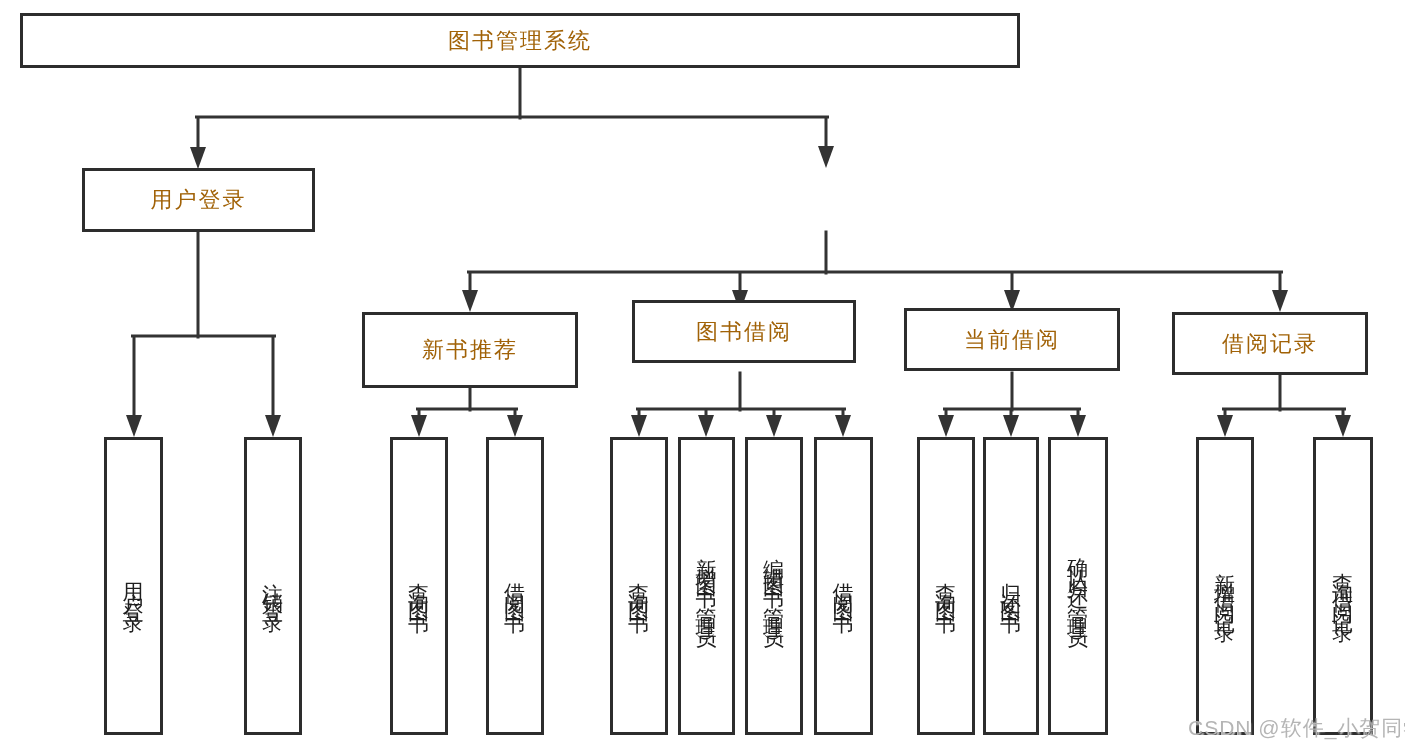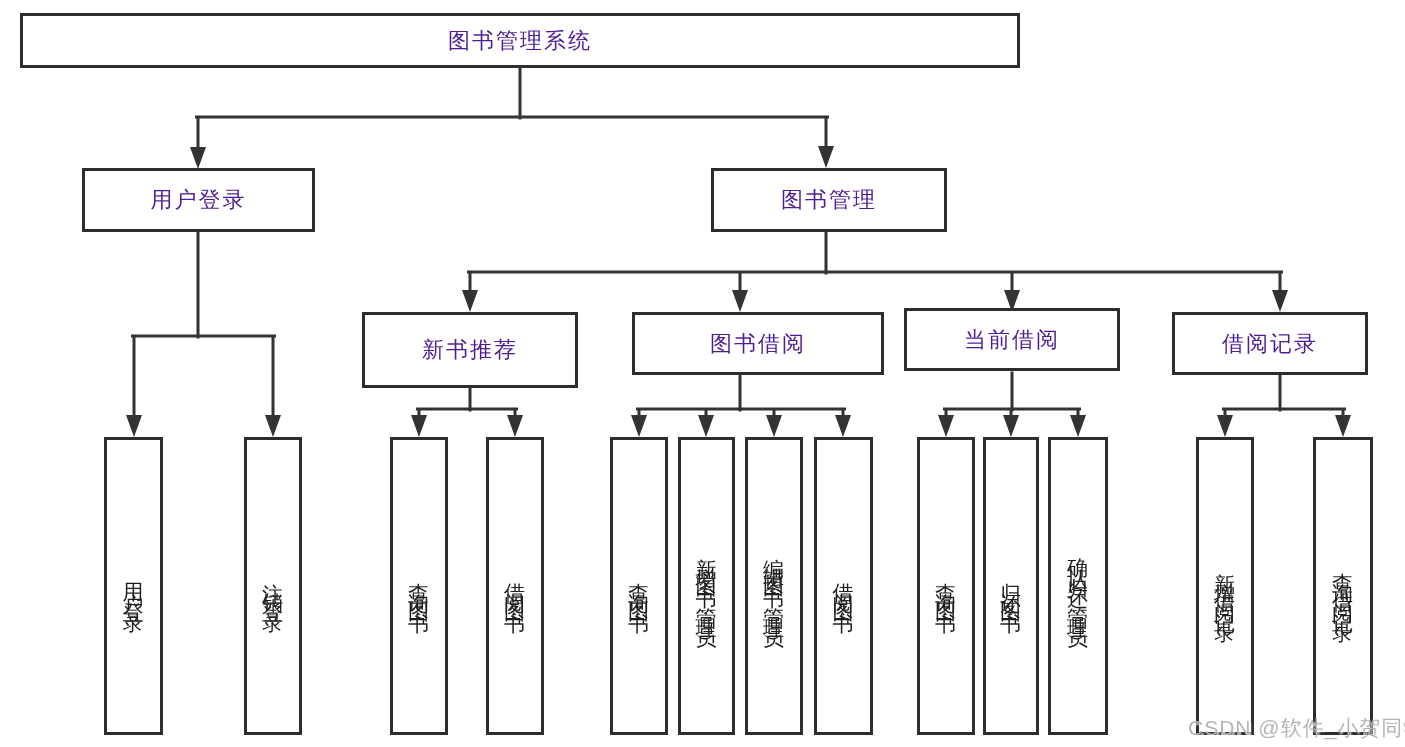--- a/index.html
+++ b/index.html
@@ -26,21 +26,21 @@
     box-sizing: border-box;
     border: 3px solid #2d2d2d;
     background: #ffffff;
     display: flex;
     align-items: center;
     justify-content: center;
   }
   .hlabel {
     font-size: 22px;
     letter-spacing: 2px;
-    color: #4c1d95;
+    color: #a16207;
     white-space: nowrap;
   }
   .leaf {
     top: 437px;
     height: 298px;
   }
   .vlabel {
     writing-mode: vertical-rl;
     text-orientation: mixed;
     font-size: 21px;
@@ -122,28 +122,25 @@
     </g>
   </svg>
 
   <div class="box" style="left:20px;top:13px;width:1000px;height:55px">
     <span class="hlabel">图书管理系统</span>
   </div>
 
   <div class="box" style="left:82px;top:168px;width:233px;height:64px">
     <span class="hlabel">用户登录</span>
   </div>
-  <div class="box" style="left:711px;top:168px;width:236px;height:64px">
-    <span class="hlabel">图书管理</span>
-  </div>
 
   <div class="box" style="left:362px;top:312px;width:216px;height:76px">
     <span class="hlabel">新书推荐</span>
   </div>
-  <div class="box" style="left:632px;top:312px;width:252px;height:63px">
+  <div class="box" style="left:632px;top:300px;width:224px;height:63px">
     <span class="hlabel">图书借阅</span>
   </div>
   <div class="box" style="left:904px;top:308px;width:216px;height:63px">
     <span class="hlabel">当前借阅</span>
   </div>
   <div class="box" style="left:1172px;top:312px;width:196px;height:63px">
     <span class="hlabel">借阅记录</span>
   </div>
 
   <div class="box leaf" style="left:104px;width:59px">

